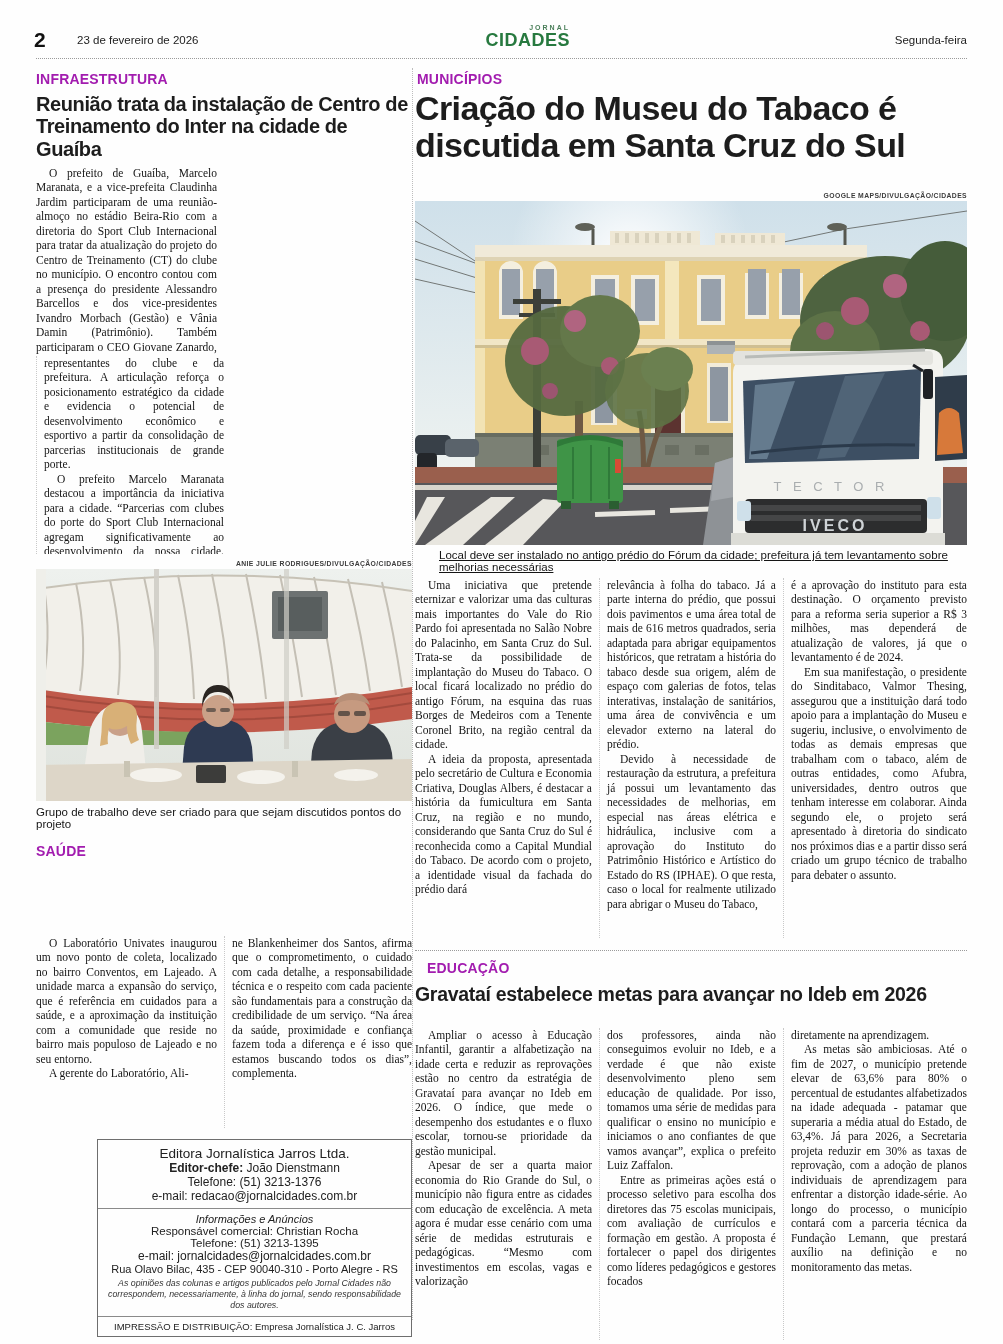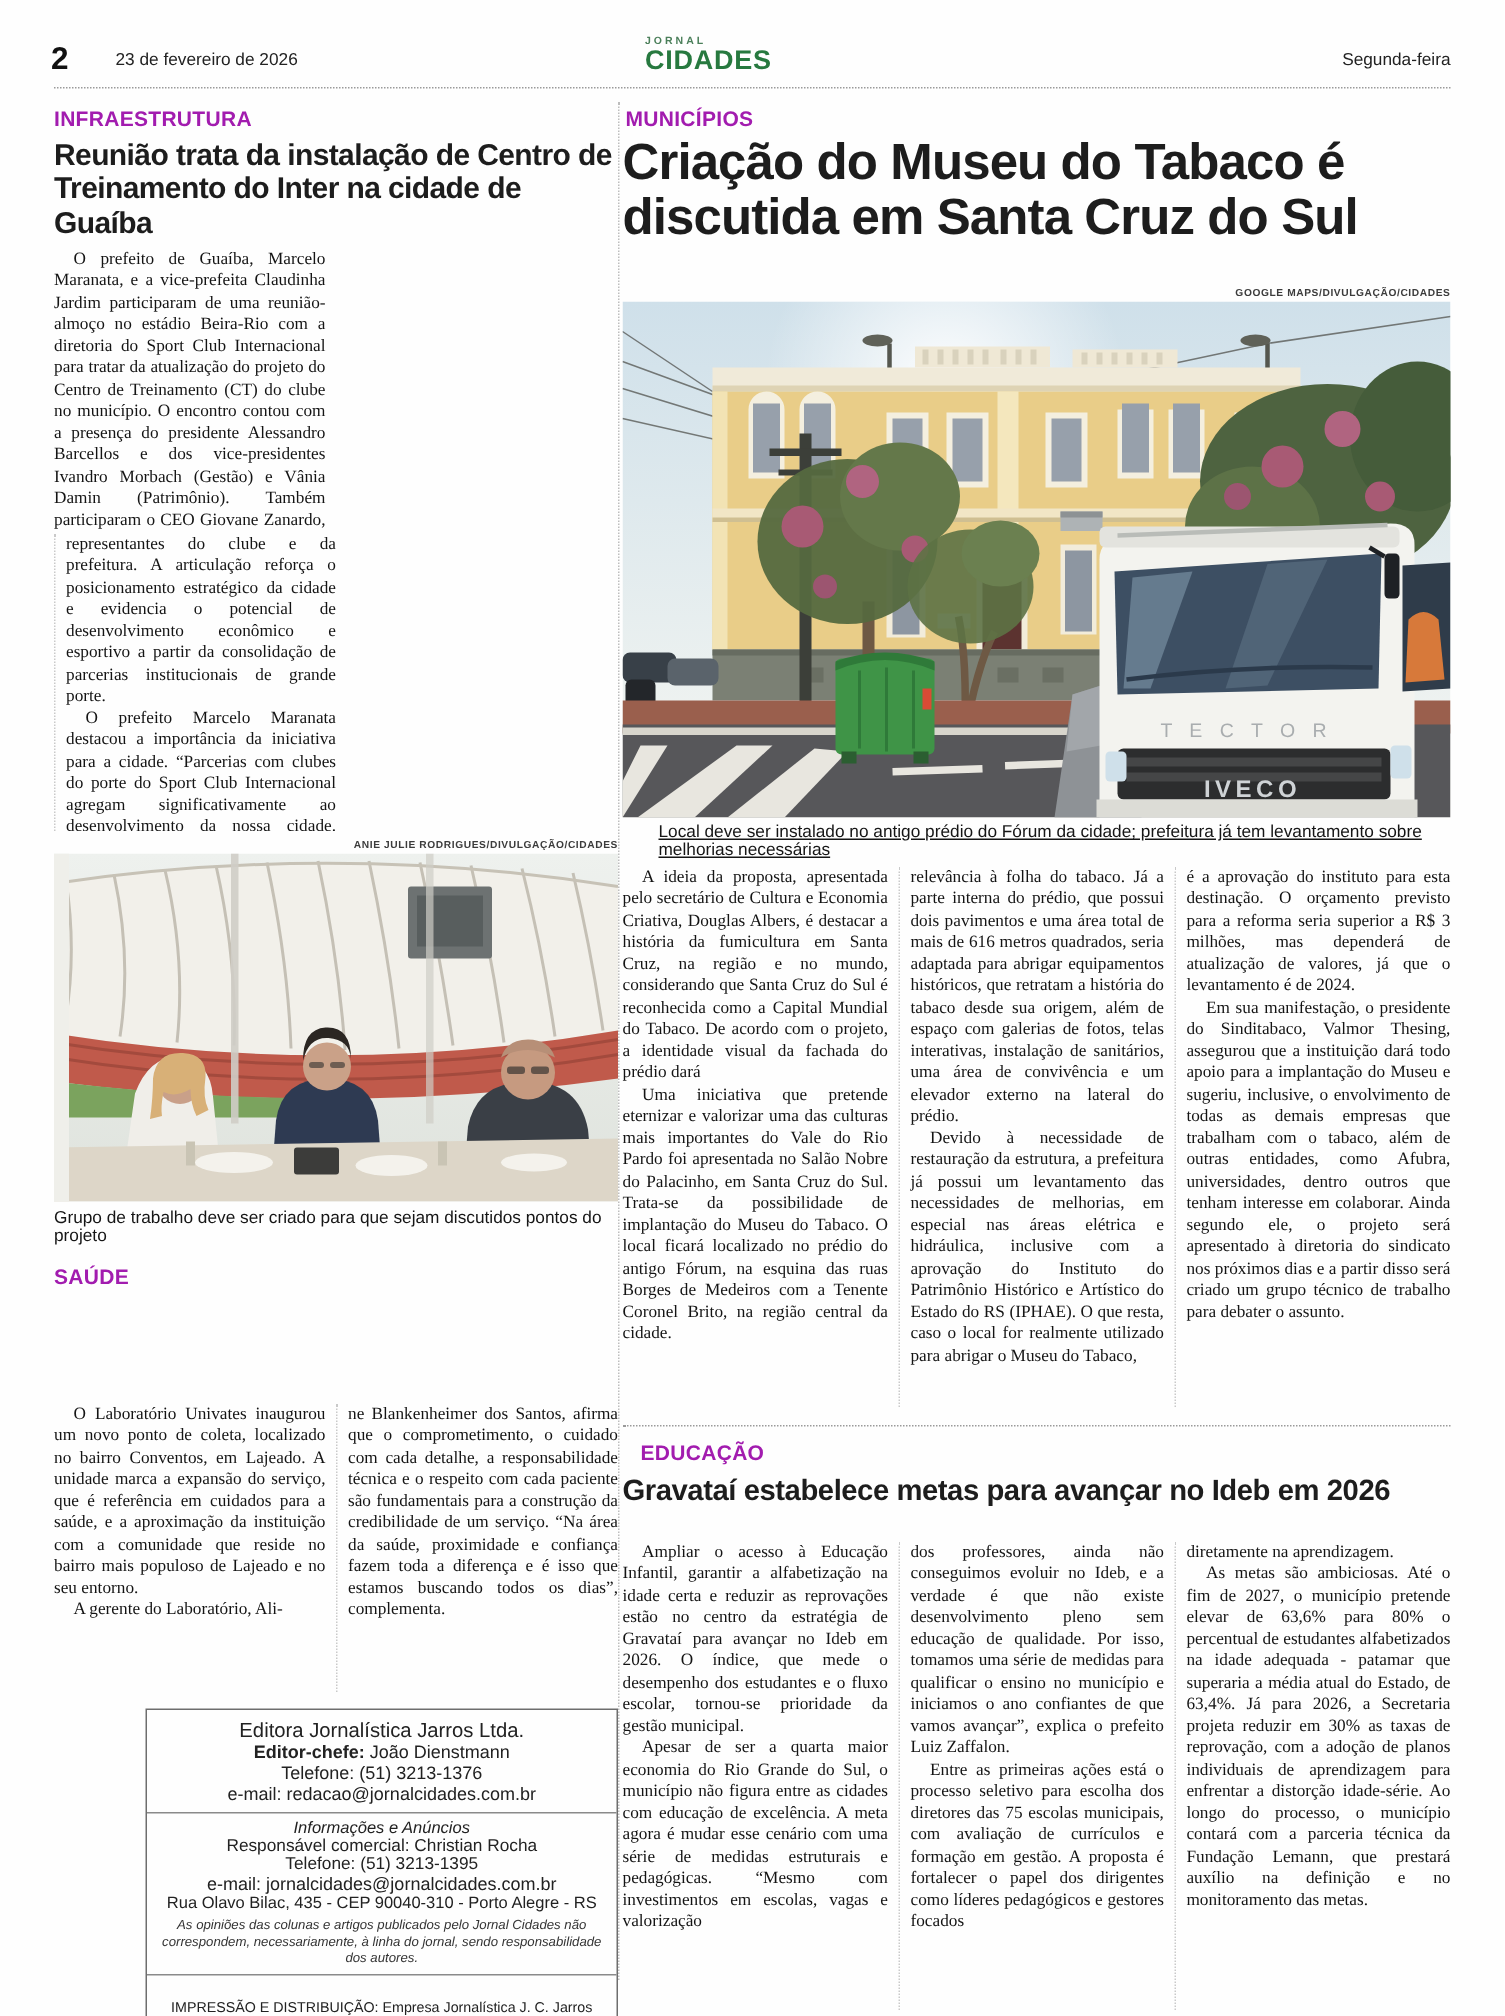--- a/index.html
+++ b/index.html
@@ -7,21 +7,21 @@
   .page {
     position:relative; width:1003px; height:1344px; margin:0 auto;
     background:#fefefe; overflow:hidden;
     font-family:"Liberation Serif", serif; color:#1b1b1b;
   }
   .abs { position:absolute; }
 
   
   .pagenum { font-family:"Liberation Sans",sans-serif; font-weight:bold; font-size:21px; color:#111; }
   .hdate, .hday { font-family:"Liberation Sans",sans-serif; font-size:11.5px; color:#222; }
-  .logo { text-align:left; line-height:1; }
+  .logo { text-align:right; line-height:1; }
   .logo .top { font-family:"Liberation Sans",sans-serif; font-size:7px; letter-spacing:2px; color:#4b7f5a; font-weight:bold; }
   .logo .main { font-family:"Liberation Sans",sans-serif; font-size:18px; font-weight:bold; letter-spacing:.5px; color:#27793f; }
   .hrule { border-top:1px dotted #9a9a9a; }
 
   
   .kicker { font-family:"Liberation Sans",sans-serif; font-weight:bold; font-size:14px; color:#a21caf; letter-spacing:.2px; }
   .headline { font-family:"Liberation Sans",sans-serif; font-weight:bold; color:#1d1d1d; }
   .h-infra { font-size:20px; line-height:1.12; letter-spacing:-.4px; }
   .h-muni  { font-size:34px; line-height:1.09; letter-spacing:-.6px; }
   .h-saude { font-size:20px; line-height:1.12; letter-spacing:-.4px; }
@@ -53,21 +53,21 @@
     padding:6px 4px 4px 4px;
   }
   .masthead .l1 { font-size:13.5px; }
   .masthead .l2 { font-size:12px; }
   .masthead .bold { font-weight:bold; }
   .masthead .sep { border-top:1px solid #8a8a8a; margin:5px -4px 4px -4px; }
   .masthead .it  { font-style:italic; font-size:11px; }
   .masthead .l3 { font-size:11.5px; }
   .masthead .addr { font-size:11px; }
   .masthead .disc { font-style:italic; font-size:8.8px; line-height:1.25; color:#333; margin-top:3px; }
-  .masthead .imp { font-size:9.5px; margin-top:16px; }
+  .masthead .imp { font-size:9.5px; margin-top:4px; }
 
   svg text { font-family:"Liberation Sans",sans-serif; }
 </style>
 </head>
 <body>
 
 <div class="page">
 
   <div class="abs pagenum" style="left:34px; top:28px;">2</div>
   <div class="abs hdate" style="left:77px; top:34px;">23 de fevereiro de 2026</div>
@@ -427,22 +427,22 @@
         <rect x="512" y="296" width="14" height="22" rx="3" fill="#cfe0ea"></rect>
 
         <rect x="316" y="332" width="214" height="12" fill="#dcdcd6"></rect>
       </g>
     </svg>
   </div>
   <div class="abs caption" style="left:439px; top:549px; width:552px;text-decoration:underline;">Local deve ser instalado no antigo prédio do Fórum da cidade; prefeitura já tem levantamento sobre melhorias necessárias</div>
 
   <div class="abs cols c3" style="left:415px; top:578px; width:552px; height:360px;">
     <div class="col">
+      <p>Uma iniciativa que pretende eternizar e valorizar uma das culturas mais importantes do Vale do Rio Pardo foi apresentada no Salão Nobre do Palacinho, em Santa Cruz do Sul. Trata-se da possibilidade de implantação do Museu do Tabaco. O local ficará localizado no prédio do antigo Fórum, na esquina das ruas Borges de Medeiros com a Tenente Coronel Brito, na região central da cidade.</p>
       <p>A ideia da proposta, apresentada pelo secretário de Cultura e Economia Criativa, Douglas Albers, é destacar a história da fumicultura em Santa Cruz, na região e no mundo, considerando que Santa Cruz do Sul é reconhecida como a Capital Mundial do Tabaco. De acordo com o projeto, a identidade visual da fachada do prédio dará</p>
-      <p>Uma iniciativa que pretende eternizar e valorizar uma das culturas mais importantes do Vale do Rio Pardo foi apresentada no Salão Nobre do Palacinho, em Santa Cruz do Sul. Trata-se da possibilidade de implantação do Museu do Tabaco. O local ficará localizado no prédio do antigo Fórum, na esquina das ruas Borges de Medeiros com a Tenente Coronel Brito, na região central da cidade.</p>
     </div>
     <div class="col">
       <p class="cont">relevância à folha do tabaco. Já a parte interna do prédio, que possui dois pavimentos e uma área total de mais de 616 metros quadrados, seria adaptada para abrigar equipamentos históricos, que retratam a história do tabaco desde sua origem, além de espaço com galerias de fotos, telas interativas, instalação de sanitários, uma área de convivência e um elevador externo na lateral do prédio.</p>
       <p>Devido à necessidade de restauração da estrutura, a prefeitura já possui um levantamento das necessidades de melhorias, em especial nas áreas elétrica e hidráulica, inclusive com a aprovação do Instituto do Patrimônio Histórico e Artístico do Estado do RS (IPHAE). O que resta, caso o local for realmente utilizado para abrigar o Museu do Tabaco,</p>
     </div>
     <div class="col">
       <p class="cont">é a aprovação do instituto para esta destinação. O orçamento previsto para a reforma seria superior a R$ 3 milhões, mas dependerá de atualização de valores, já que o levantamento é de 2024.</p>
       <p>Em sua manifestação, o presidente do Sinditabaco, Valmor Thesing, assegurou que a instituição dará todo apoio para a implantação do Museu e sugeriu, inclusive, o envolvimento de todas as demais empresas que trabalham com o tabaco, além de outras entidades, como Afubra, universidades, dentro outros que tenham interesse em colaborar. Ainda segundo ele, o projeto será apresentado à diretoria do sindicato nos próximos dias e a partir disso será criado um grupo técnico de trabalho para debater o assunto.</p>
     </div>
   </div>

